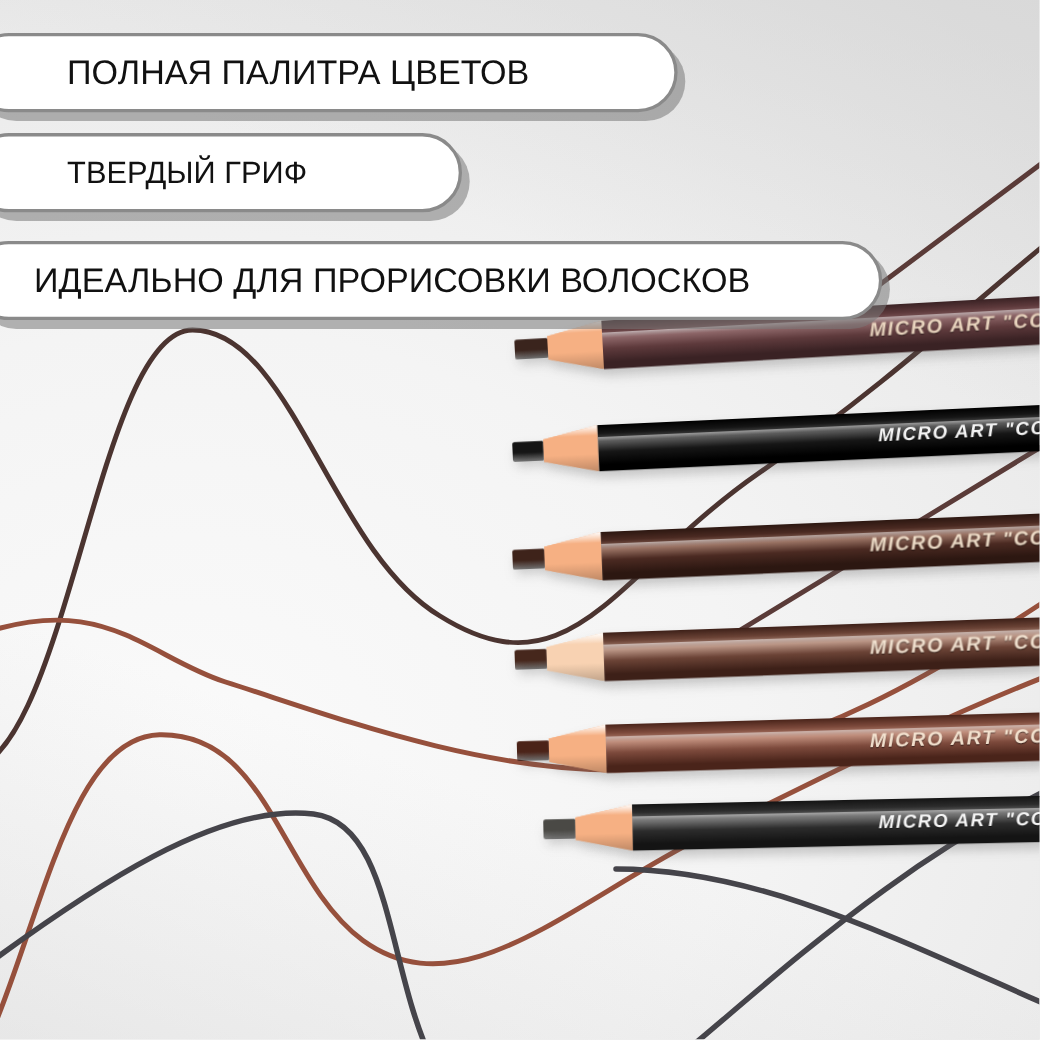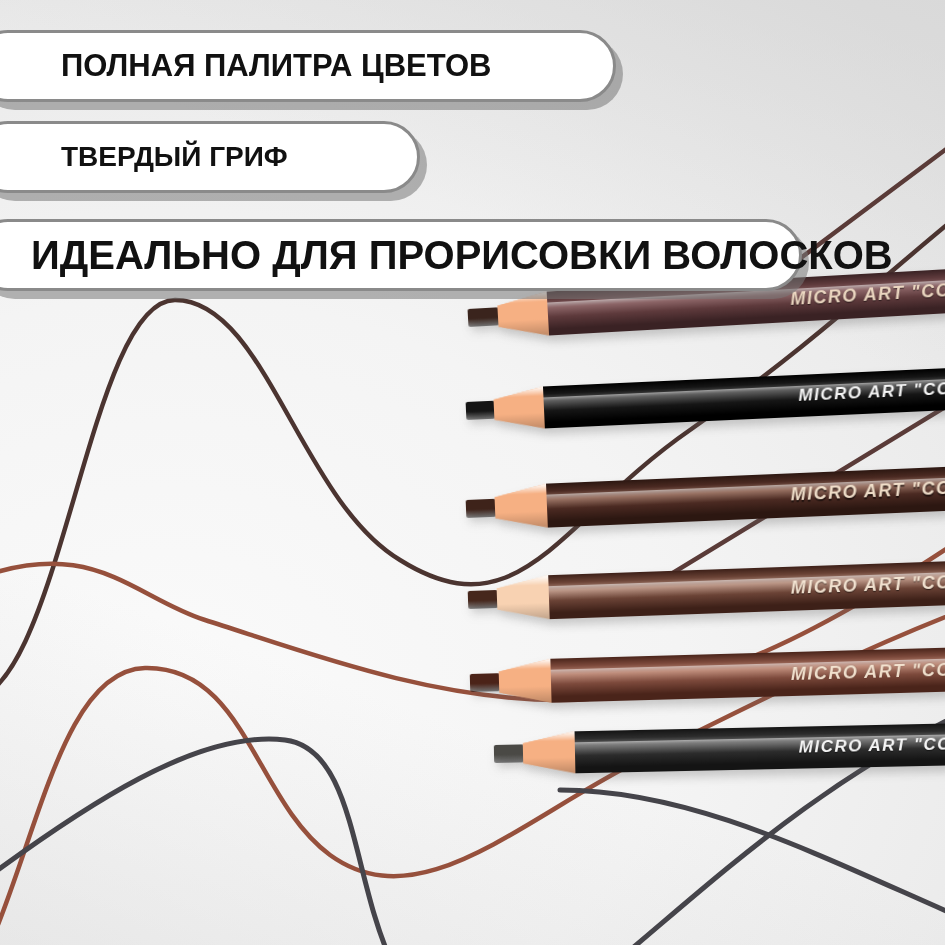--- a/index.html
+++ b/index.html
@@ -46,21 +46,21 @@
     display:flex;align-items:center;
     background:#ffffff;
     border:3px solid #8a8a8a;
     border-radius:100px;
     box-shadow:7px 8px 0 rgba(120,120,120,.55);
     box-sizing:border-box;
   }
   .badge span{
     display:block;
     color:#111;
-    font-weight:700;
+    font-weight:400;
     white-space:nowrap;
   }
 </style>
 </head>
 <body>
 
 <div id="stage">
 
   <div class="bg"></div>
   <div class="bg-vignette"></div>
@@ -131,17 +131,17 @@
     </div>
 
   <div id="badge-layer">
       <div class="badge" style="left: -28px; top: 30px; width: 644px; height: 72px; padding-left: 86px;">
         <span style="font-size: 31px;">ПОЛНАЯ ПАЛИТРА ЦВЕТОВ</span>
       </div>
       <div class="badge" style="left: -28px; top: 121px; width: 448px; height: 72px; padding-left: 86px;">
         <span style="font-size: 28px;">ТВЕРДЫЙ ГРИФ</span>
       </div>
       <div class="badge" style="left: -28px; top: 219px; width: 830px; height: 72px; padding-left: 56px;">
-        <span style="font-size: 40px;">ИДЕАЛЬНО ДЛЯ ПРОРИСОВКИ ВОЛОСКОВ</span>
+        <span style="font-size: 31px;">ИДЕАЛЬНО ДЛЯ ПРОРИСОВКИ ВОЛОСКОВ</span>
       </div>
     </div>
 
 </div>
 
 </body></html>

